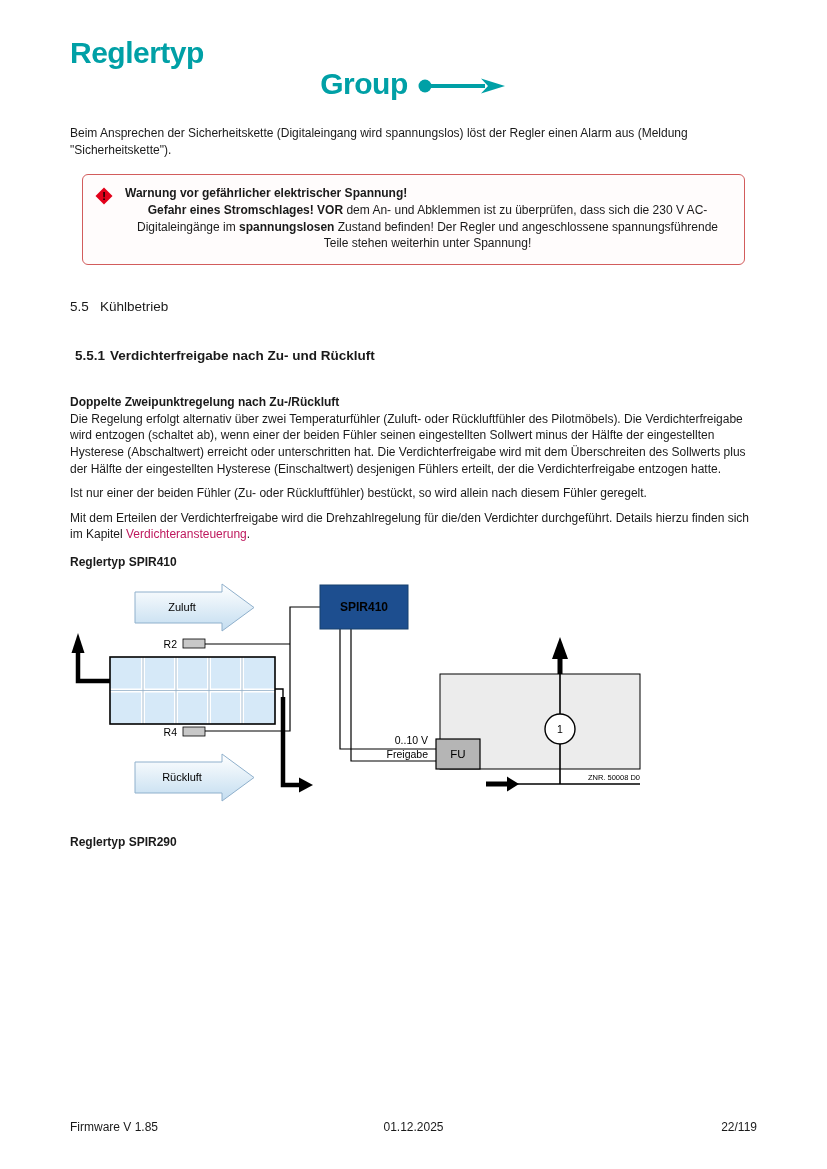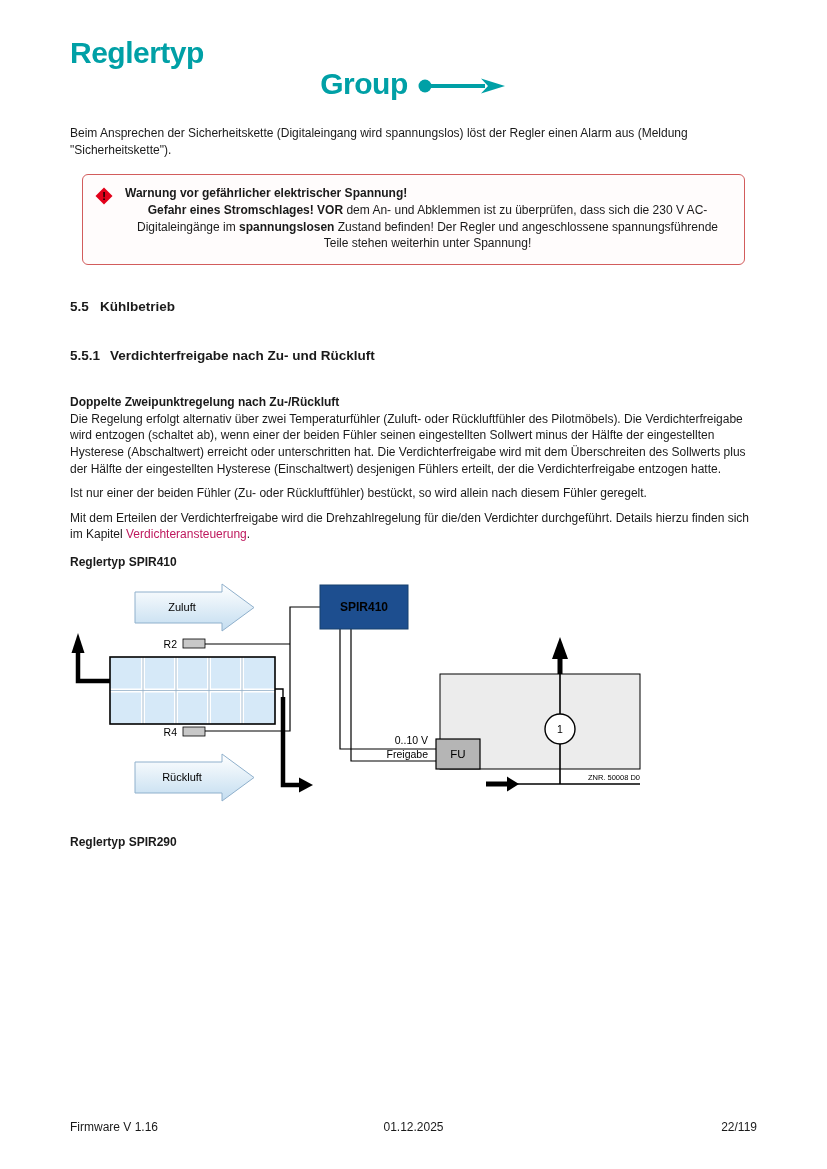--- a/index.html
+++ b/index.html
@@ -37,24 +37,24 @@
     padding:11px 14px 12px 12px;
     display:flex; gap:10px;
   }
   .warning-icon-col { flex:0 0 20px; padding-top:1px; }
   .warning-text { flex:1; }
   .warning-title { font-size:12px; font-weight:bold; margin-bottom:2px; }
   .warning-body { font-size:12px; line-height:1.38;text-align:center; }
   .b { font-weight:bold; }
 
   
-  .h-section { font-size:13.5px; font-weight:bold; margin-top:34px; display:flex; }
+  .h-section { font-size:13.5px; font-weight:normal; margin-top:34px; display:flex; }
   .h-section .num { min-width:30px; }
   .h-subsection { font-size:13.5px; font-weight:bold; margin-top:34px; display:flex; }
-  .h-subsection .num { min-width:40px; }
+  .h-subsection .num { min-width:40px;text-align:center; }
   .subhead { font-size:12px; font-weight:bold; margin-top:32px; }
   .subhead.tight { margin-top:12px; }
   .subhead.after-diagram { margin-top:26px; }
 
   .link { color:#be185d; cursor:pointer; text-decoration:none; }
 
   
   .diagram { display:block; margin-top:8px; }
   svg { font-family:"Liberation Sans", sans-serif; }
   svg text { fill:#000; }
@@ -188,16 +188,16 @@
     <text x="294" y="34" text-anchor="middle" font-size="12" font-weight="bold" fill="#ffffff">SPIR410</text>
 
     <text x="570" y="203" text-anchor="end" font-size="7.5" fill="#222222">ZNR. 50008 D0</text>
   </svg>
 
   <p class="subhead after-diagram">Reglertyp SPIR290</p>
 
 </div>
 
 <div class="footer">
-  <span class="f-left">Firmware V 1.16</span>
+  <span class="f-left">Firmware V 1.85</span>
   <span class="f-center">01.12.2025</span>
   <span class="f-right">22/119</span>
 </div>
 
 </body></html>

